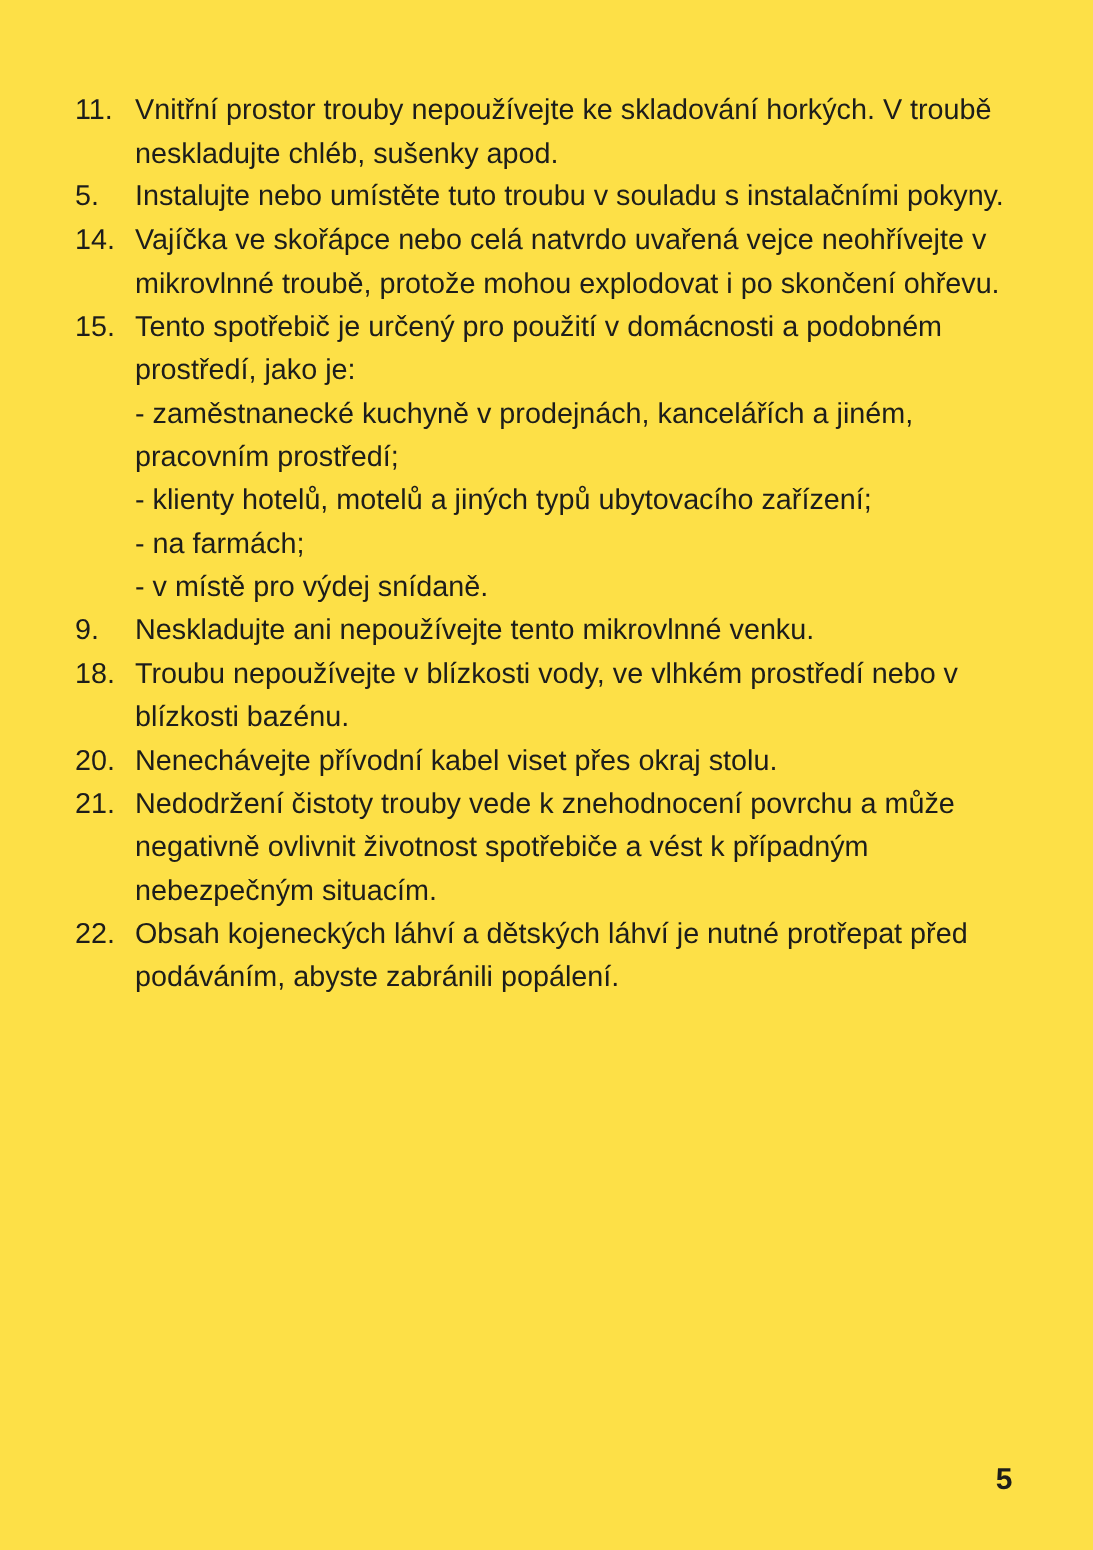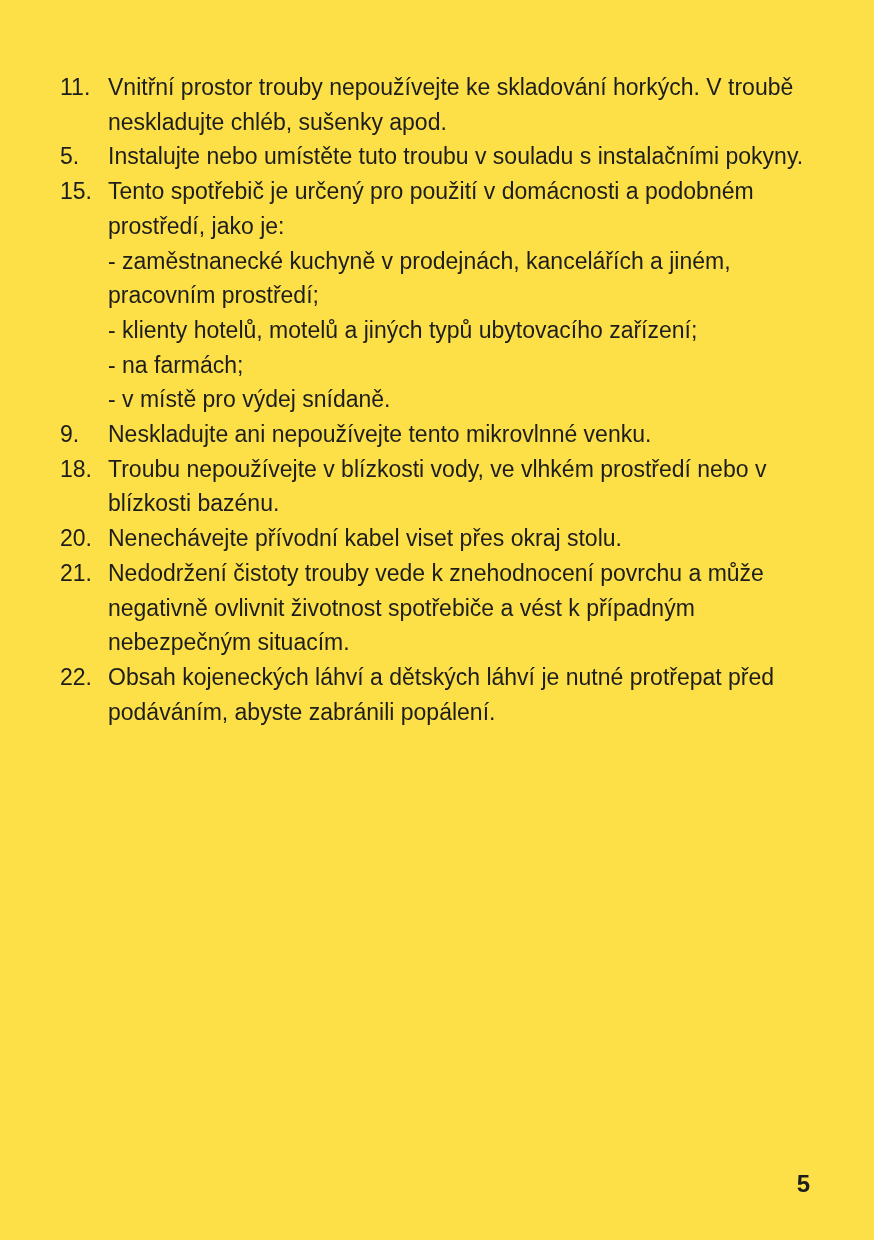--- a/index.html
+++ b/index.html
@@ -54,20 +54,24 @@
   <ol class="instruction-list">
     <li>
       <span class="item-number">11.</span>
       <span class="item-text">Vnitřní prostor trouby nepoužívejte ke skladování horkých. V troubě neskladujte chléb, sušenky apod.</span>
     </li>
     <li>
       <span class="item-number">5.</span>
       <span class="item-text">Instalujte nebo umístěte tuto troubu v souladu s instalačními pokyny.</span>
     </li>
     <li>
+      <span class="item-number">14.</span>
+      <span class="item-text">Vajíčka ve skořápce nebo celá natvrdo uvařená vejce neohřívejte v mikrovlnné troubě, protože mohou explodovat i po skončení ohřevu.</span>
+    </li>
+    <li>
       <span class="item-number">15.</span>
       <span class="item-text">Tento spotřebič je určený pro použití v domácnosti a podobném prostředí, jako je:
 - zaměstnanecké kuchyně v prodejnách, kancelářích a jiném, pracovním prostředí;
 - klienty hotelů, motelů a jiných typů ubytovacího zařízení;
 - na farmách;
 - v místě pro výdej snídaně.</span>
     </li>
     <li>
       <span class="item-number">9.</span>
       <span class="item-text">Neskladujte ani nepoužívejte tento mikrovlnné venku.</span>

